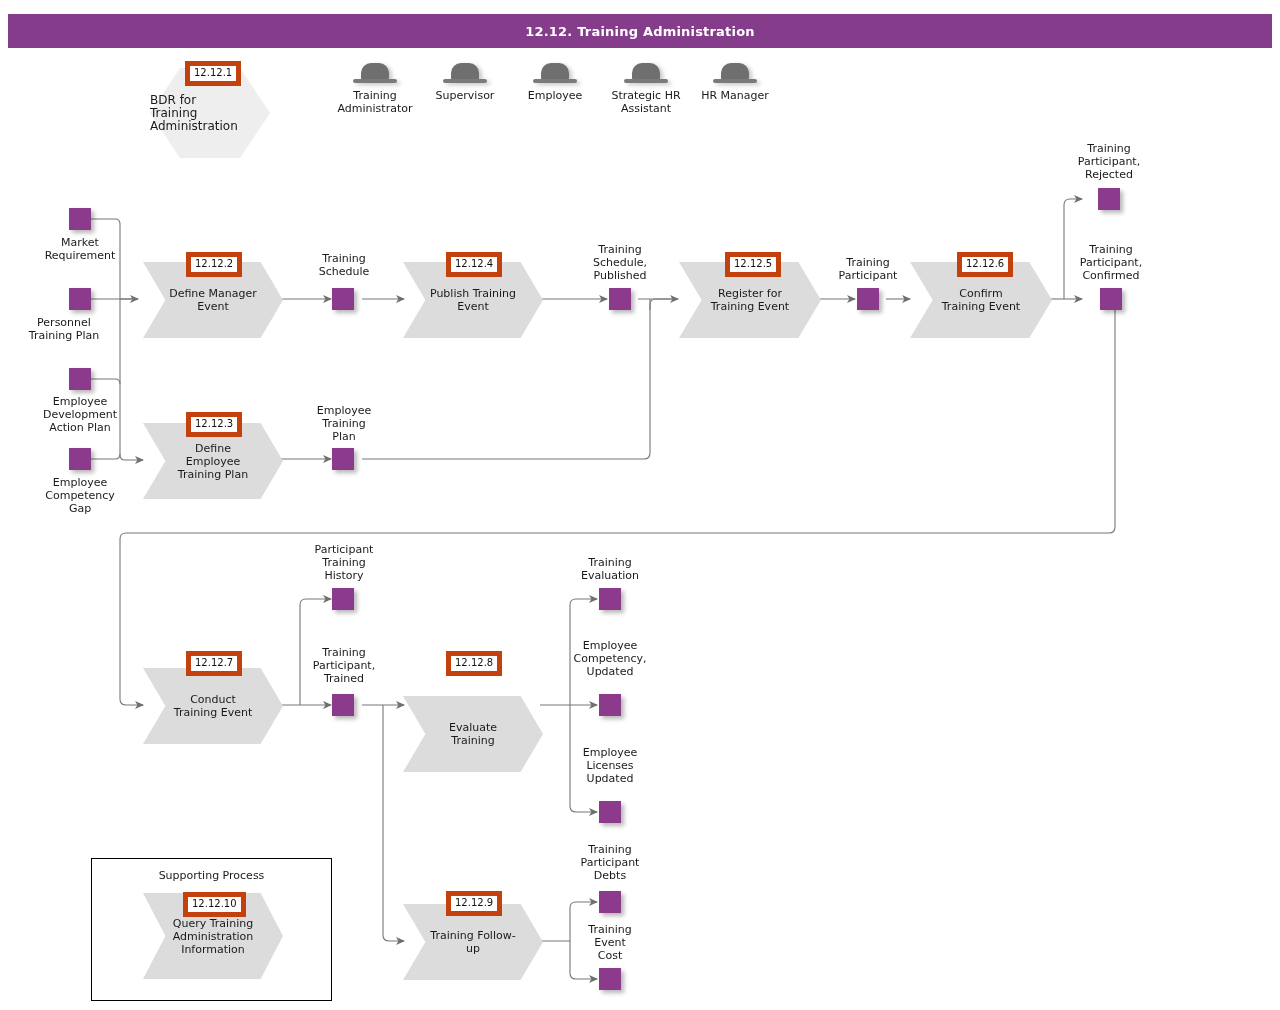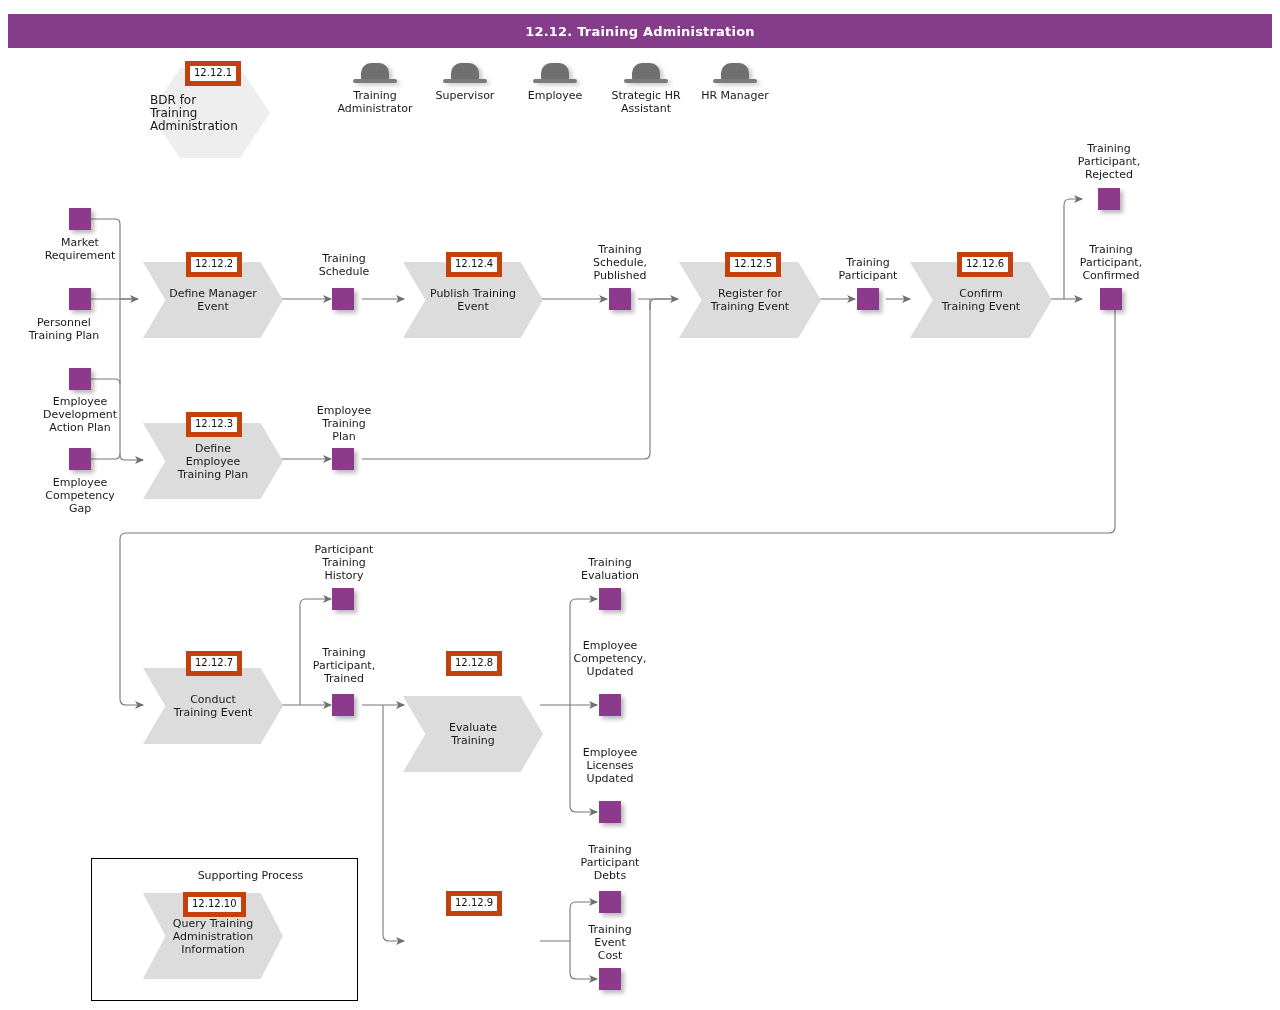--- a/index.html
+++ b/index.html
@@ -79,21 +79,21 @@
     position:absolute;left:0;top:16px;width:44px;height:4px;
     background:#7a7a7a;border-radius:2px;
   }
   .rolelabel{
     position:absolute;left:-30px;top:26px;width:104px;text-align:center;
     font-size:11px;line-height:13px;white-space:pre-line;
   }
 
   
   .supportbox{
-    position:absolute;border:1px solid #000000;background:transparent;padding-left:26px;
+    position:absolute;border:1px solid #000000;background:transparent;
   }
   .supporttitle{
     position:absolute;width:100%;text-align:center;top:10px;
     font-size:11px;line-height:13px;
   }
 </style>
 </head>
 <body>
 
 <div id="canvas">
@@ -314,20 +314,25 @@
   <div class="dobj" style="left:599px;top:694px;"></div>
   <div class="dlabel" style="left:558px;top:639px;width:104px;">Employee
 Competency,
 Updated</div>
 
   <div class="dobj" style="left:599px;top:801px;"></div>
   <div class="dlabel" style="left:558px;top:746px;width:104px;">Employee
 Licenses
 Updated</div>
 
+  <div class="chevwrap" style="left:403px;top:904px;width:140px;height:76px;">
+    <div class="chev"></div>
+    <div class="chevlabel">Training Follow-
+up</div>
+  </div>
   <div class="badge" style="left:446px;top:891px;">12.12.9</div>
 
   <div class="dobj" style="left:599px;top:891px;"></div>
   <div class="dlabel" style="left:558px;top:843px;width:104px;">Training
 Participant
 Debts</div>
 
   <div class="dobj" style="left:599px;top:968px;"></div>
   <div class="dlabel" style="left:558px;top:923px;width:104px;">Training
 Event

